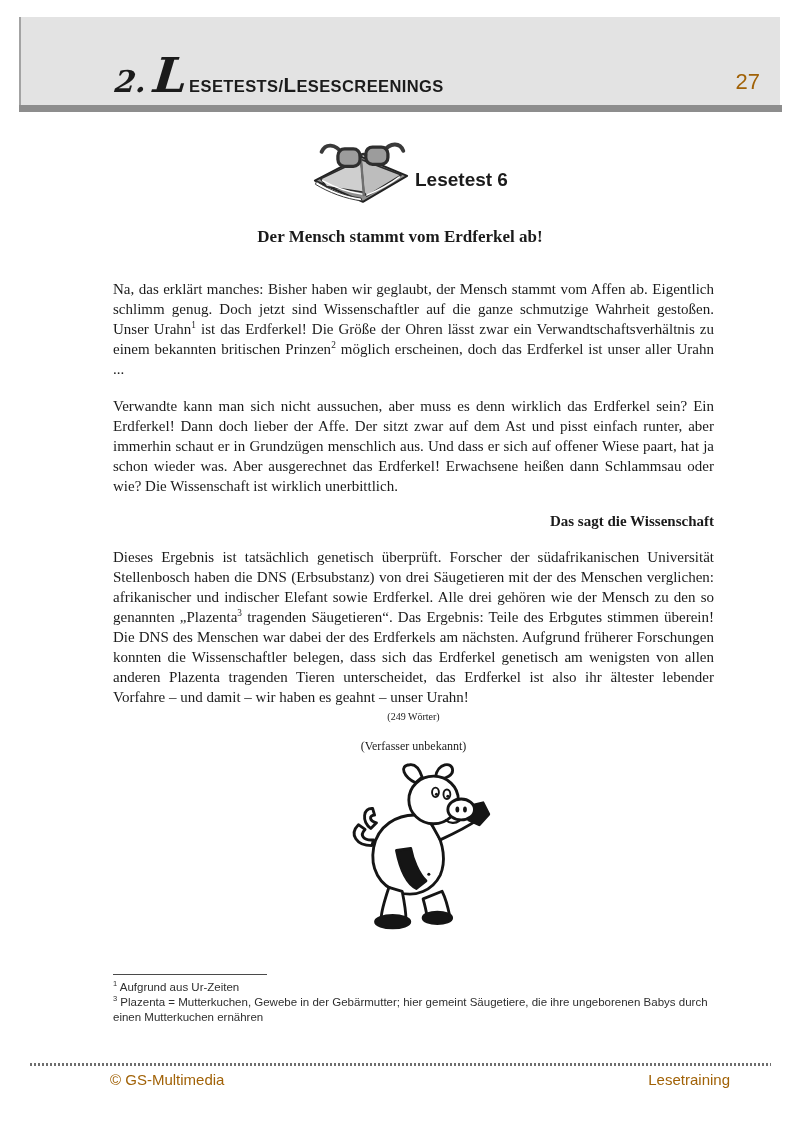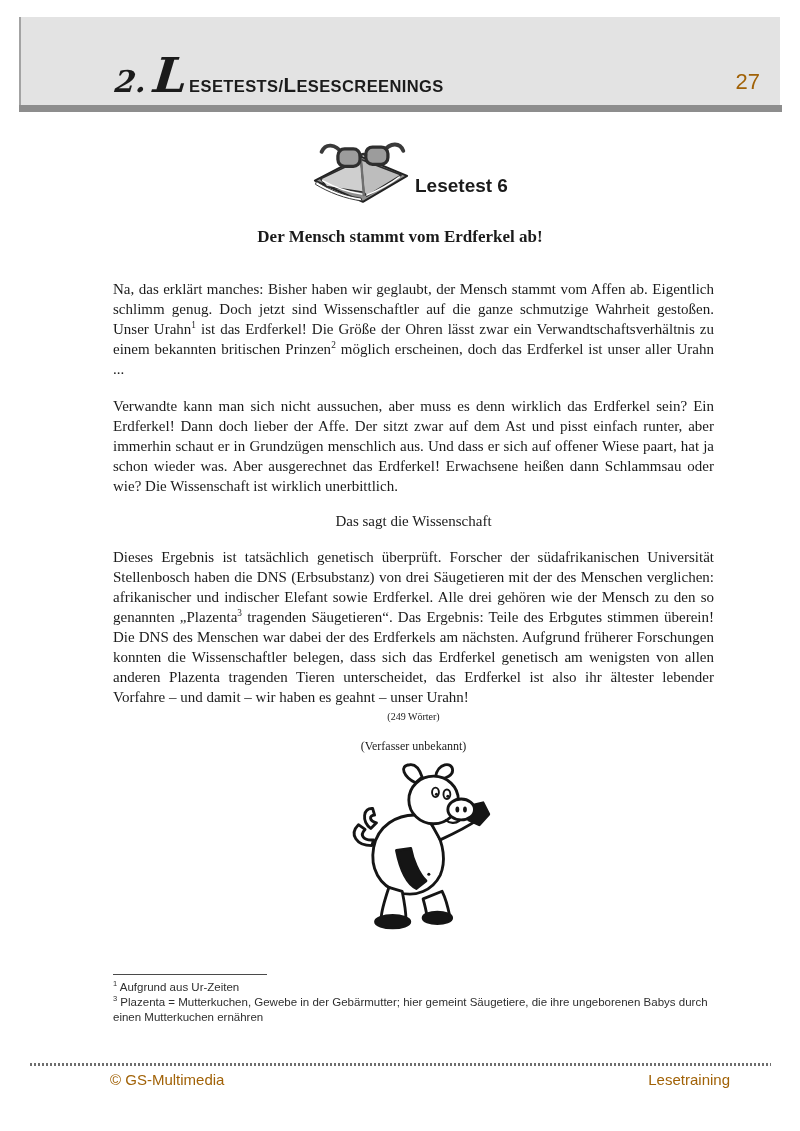--- a/index.html
+++ b/index.html
@@ -31,36 +31,36 @@
   .hdr-caps-big{font-family:"Liberation Sans",sans-serif;font-weight:700;font-size:20.5px;letter-spacing:0.4px;}
   .page-number{
     position:absolute;right:20px;bottom:10px;
     font-family:"Liberation Sans",sans-serif;font-size:22px;color:#a16207;
   }
 
   
   .badge{position:absolute;left:311px;top:141px;display:flex;align-items:flex-end;}
   .badge-label{
     font-family:"Liberation Sans",sans-serif;font-weight:700;font-size:19px;
-    margin-left:4px;margin-bottom:12px;white-space:nowrap;
+    margin-left:4px;margin-bottom:18px;white-space:nowrap;
   }
 
   
   .article-title{
     position:absolute;left:0;top:227px;width:100%;text-align:center;
     font-family:Liberation Serif, serif;font-weight:700;font-size:17px;
   }
   .article{
     position:absolute;left:113px;top:279px;width:601px;
     font-size:15px;line-height:20px;text-align:justify;
   }
   .article p{margin:0;}
   .p2{margin-top:17px !important;}
   .section-heading{
-    margin-top:15px !important;font-weight:400;text-align:center;
+    margin-top:15px !important;font-weight:700;text-align:right;
   }
   .p3{margin-top:16px !important;}
   sup.fnref{font-size:0.62em;vertical-align:super;line-height:0;}
   .word-count{margin-top:0 !important;font-size:10px;text-align:center;}
   .author-note{margin-top:9px !important;font-size:12px;text-align:center;}
 
   
   .pig-wrap{position:absolute;left:338px;top:760px;width:155px;height:176px;}
 
   

